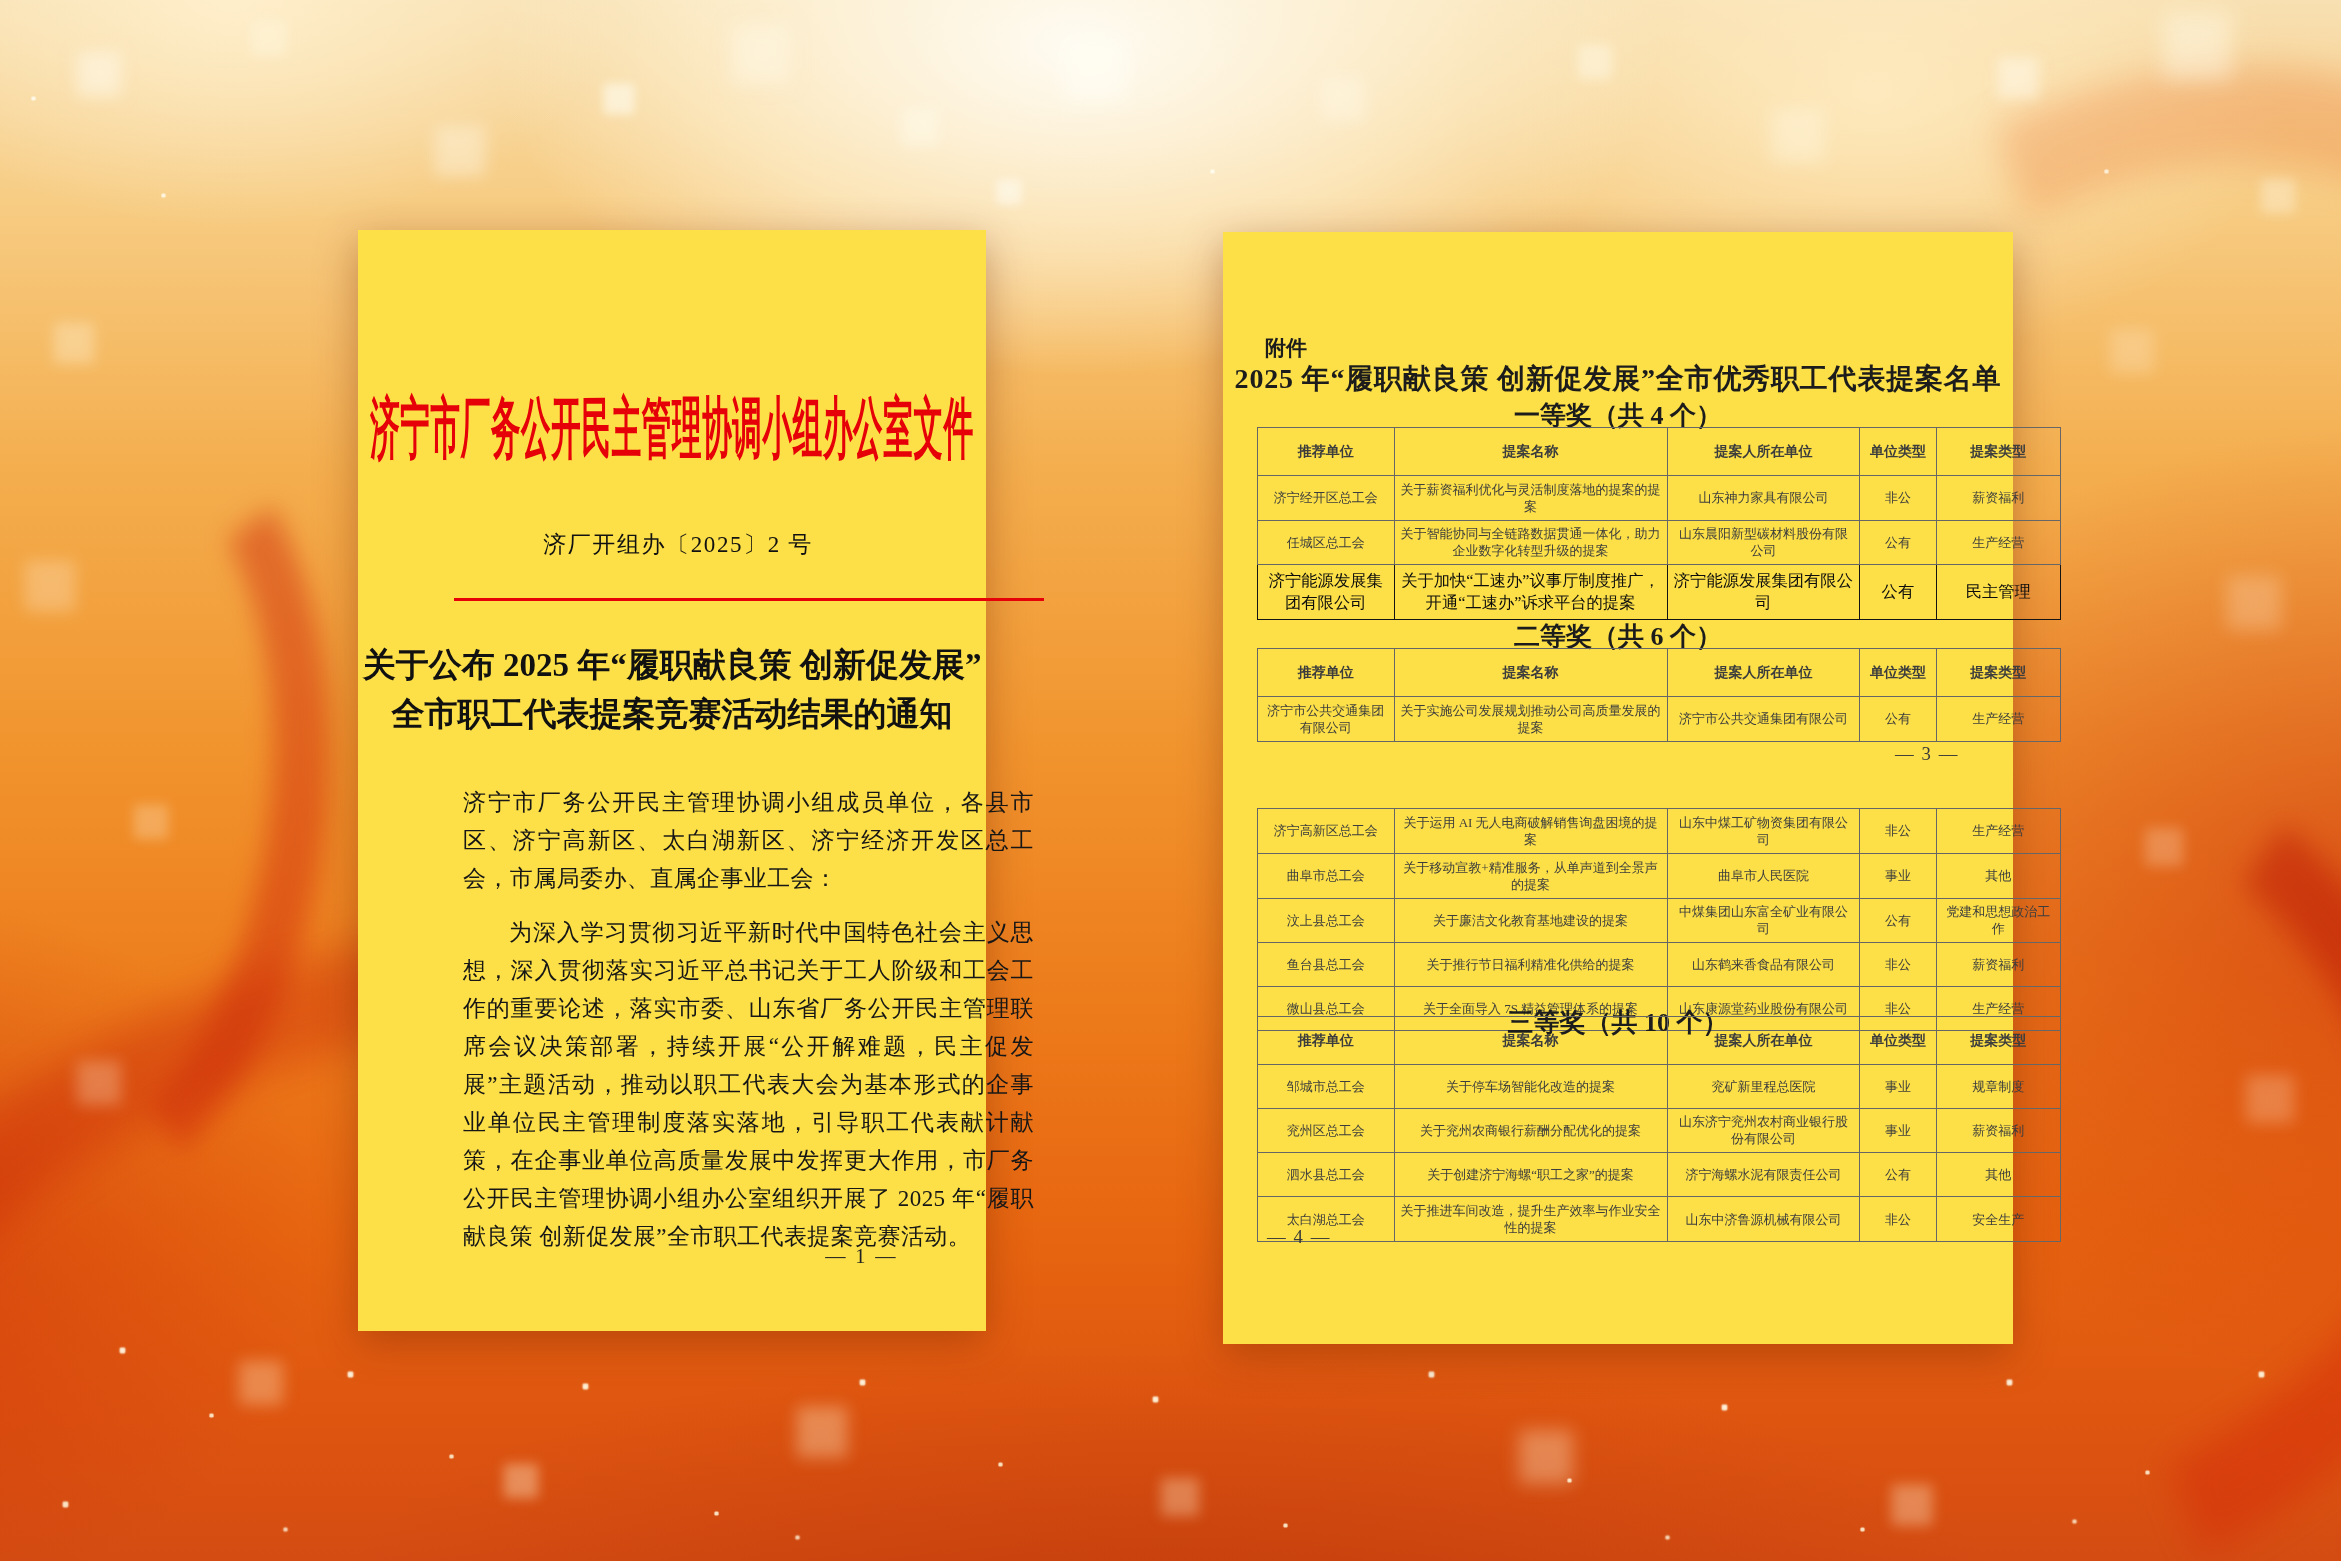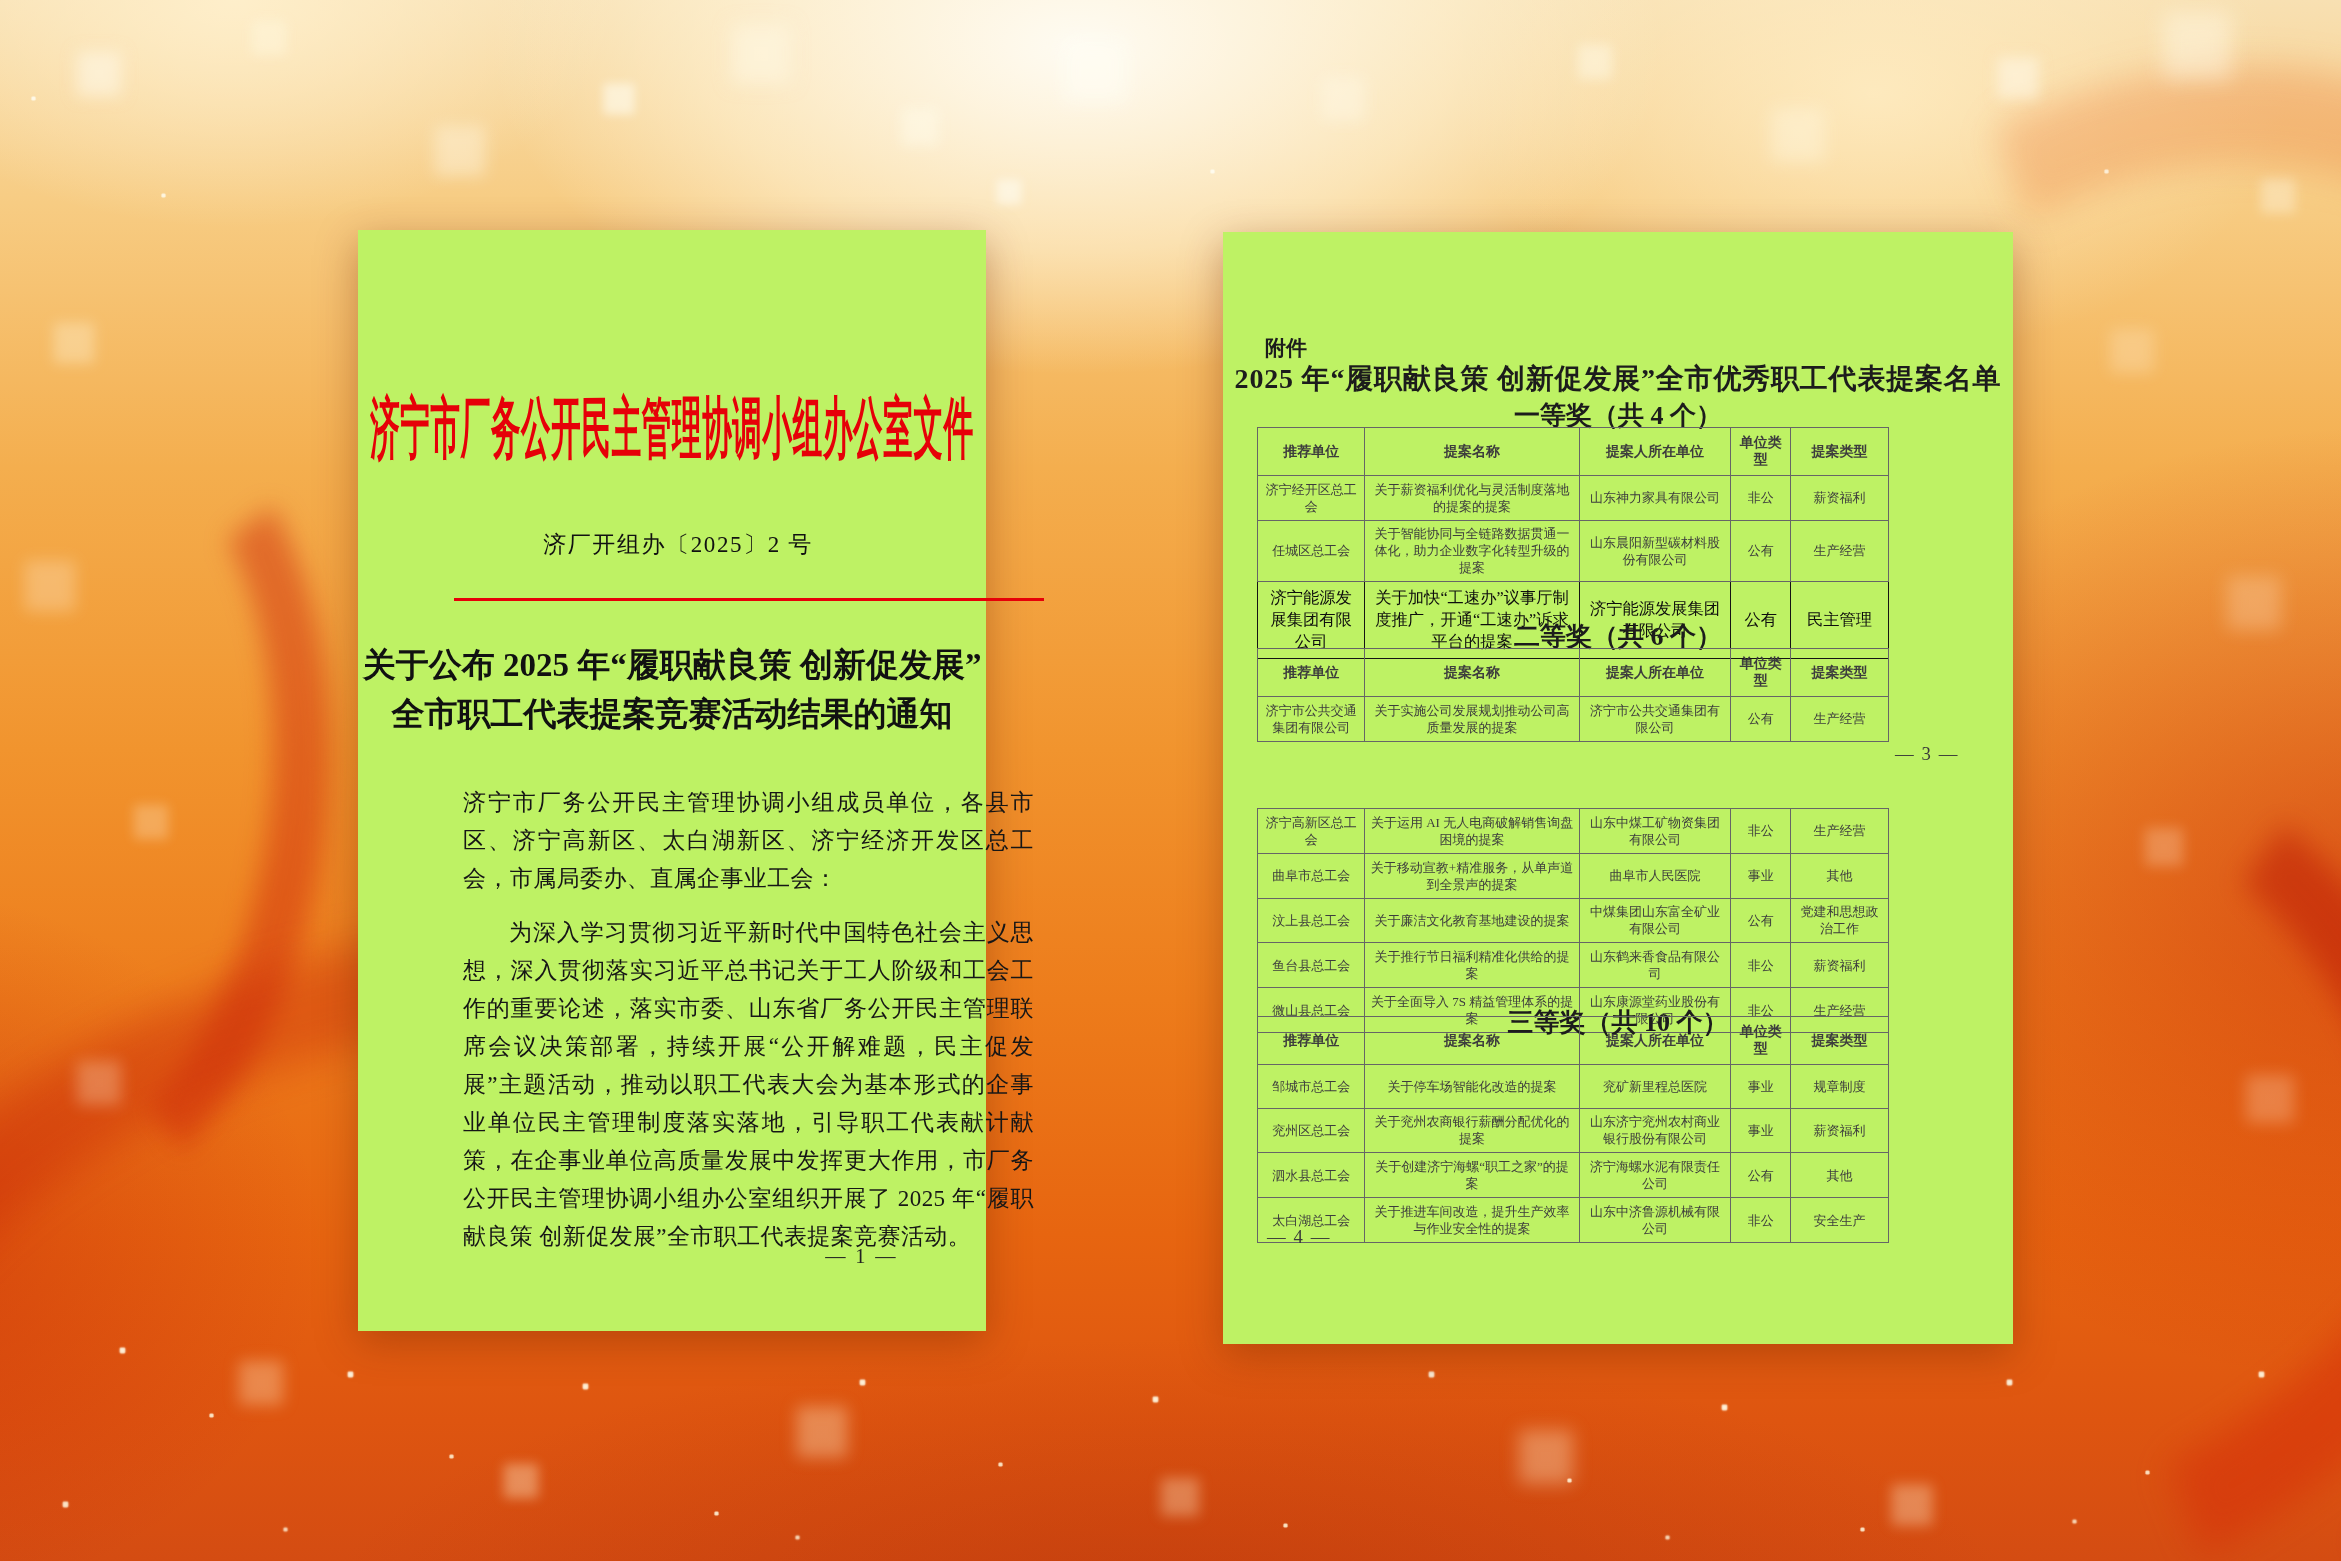--- a/index.html
+++ b/index.html
@@ -51,21 +51,21 @@
       1431px 1374px 1.6px 2.4px rgba(255,250,230,.95),1569px 1480px 0.8px 1.6px rgba(255,242,214,.9),
       1724px 1407px 1.6px 2.4px rgba(255,248,226,.95),1862px 1529px 0.8px 1.6px rgba(255,244,216,.9),
       2009px 1382px 1.6px 2.4px rgba(255,250,228,.95),2147px 1472px 0.8px 1.6px rgba(255,240,212,.9),
       2261px 1374px 1.6px 2.4px rgba(255,248,222,.95),65px 1504px 1.6px 2.4px rgba(255,246,220,.9),
       285px 1529px 1.6px 1.6px rgba(255,244,218,.85),797px 1537px 1.6px 1.6px rgba(255,246,218,.85),
       1667px 1537px 1.6px 1.6px rgba(255,246,220,.85),2074px 1521px 1.6px 1.6px rgba(255,244,216,.85),
       163px 195px 0.8px 1.6px rgba(255,255,245,.8),716px 252px 0.8px 1.6px rgba(255,255,245,.7),
       1212px 171px 0.8px 1.6px rgba(255,255,248,.8),1895px 244px 0.8px 1.6px rgba(255,255,244,.7),
       2106px 171px 0.8px 1.6px rgba(255,255,246,.75),33px 98px 0.8px 1.6px rgba(255,255,248,.8);}
   
-  .page{position:absolute;background:#bef264;box-shadow:0 11.4px 39px rgba(110,35,0,.38);text-decoration:underline;}
+  .page{position:absolute;background:#fde047;box-shadow:0 11.4px 39px rgba(110,35,0,.38);text-decoration:underline;}
   .left-page{left:358px;top:230px;width:628px;height:1101px;}
   .right-page{left:1223px;top:232px;width:790px;height:1112px;}
   
   .org-title-wrap{position:absolute;top:153px;left:0;right:0;display:flex;justify-content:center;}
   .org-title{font-size:67px;font-weight:bold;color:#e60008;white-space:nowrap;
     transform:scaleX(.44);letter-spacing:1.6px;}
   .doc-no{position:absolute;top:299px;left:0;right:0;text-align:center;
     font-size:23px;color:#111;letter-spacing:1.6px;padding-left:12px;}
   .red-rule{position:absolute;top:368px;left:96px;width:590px;height:3.3px;background:#e60008;}
   .doc-title{position:absolute;top:411px;left:0;right:0;text-align:center;
@@ -77,21 +77,21 @@
   .pagenum-l{position:absolute;top:1015px;right:88px;font-size:20.3px;color:#222;letter-spacing:2.4px;}
   
   .rp{position:absolute;color:#1c1c1c;}
   .attach{top:102px;left:42px;font-size:21px;font-weight:bold;filter:blur(0.4px);}
   .list-title{top:128px;left:0;right:0;text-align:center;font-size:28px;font-weight:bold;
     letter-spacing:0.8px;filter:blur(0.3px);}
   .sec-head{left:0;right:0;text-align:center;font-size:26px;font-weight:bold;filter:blur(0.4px);}
   .h1{top:166px;} .h2{top:387px;} .h3{top:773px;}
   .pagenum-3{top:511px;right:54px;font-size:18.7px;color:#3a3a3a;letter-spacing:1.6px;filter:blur(0.4px);}
   .pagenum-4{top:994px;left:44px;font-size:18.7px;color:#3a3a3a;letter-spacing:1.6px;filter:blur(0.6px);}
-  table.award{position:absolute;left:34px;width:632px;border-collapse:collapse;table-layout:fixed;
+  table.award{position:absolute;left:34px;width:804px;border-collapse:collapse;table-layout:fixed;
     font-size:13px;line-height:17px;color:#242424;}
   .t1{top:195px;} .t2{top:416px;} .t3{top:576px;padding-left:28px;} .t4{top:784px;}
   table.award th,table.award td{border:0.8px solid #666;text-align:center;vertical-align:middle;
     padding:4.9px 4.9px;word-break:break-all;}
   table.award th{font-weight:bold;font-size:14px;height:37px;}
   .c1{width:17%;} .c2{width:34%;} .c3{width:24%;} .c4{width:9.5%;} .c5{width:15.5%;}
   td.fz,th.fz{filter:blur(0.5px);color:#3d3d3d;}
   tr.hl td{border:1.6px solid #141414;font-size:16.3px;line-height:22px;color:#0d0d0d;filter:none;font-weight:normal;}
   table.award td{height:33px;}
 </style>

